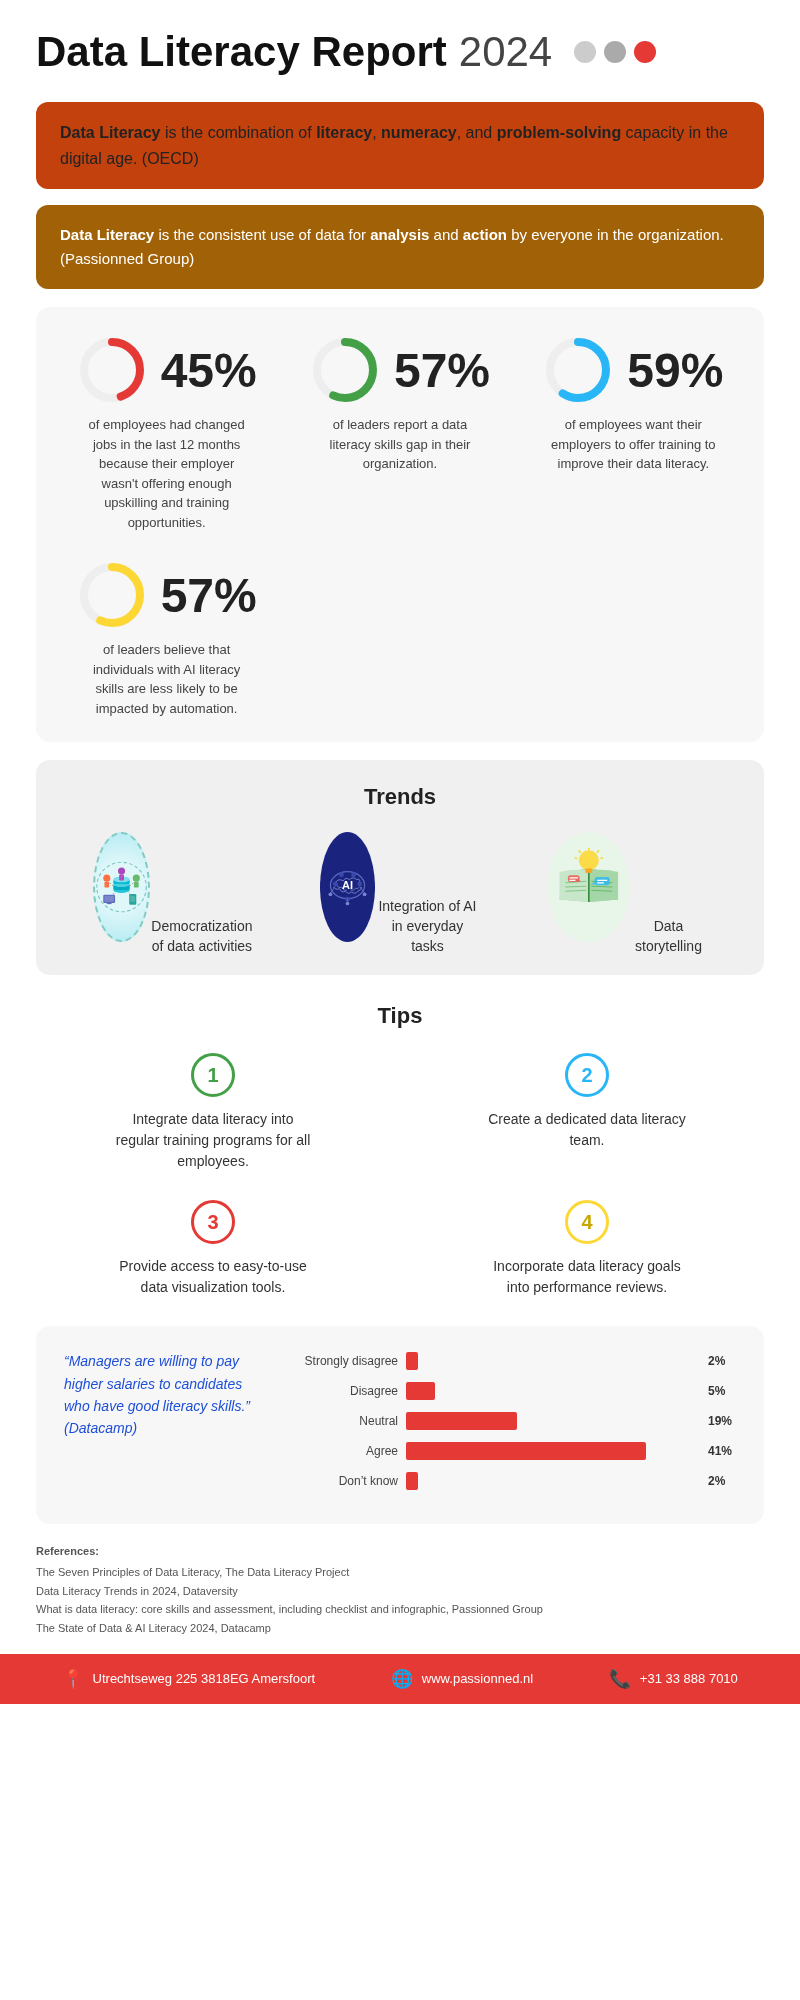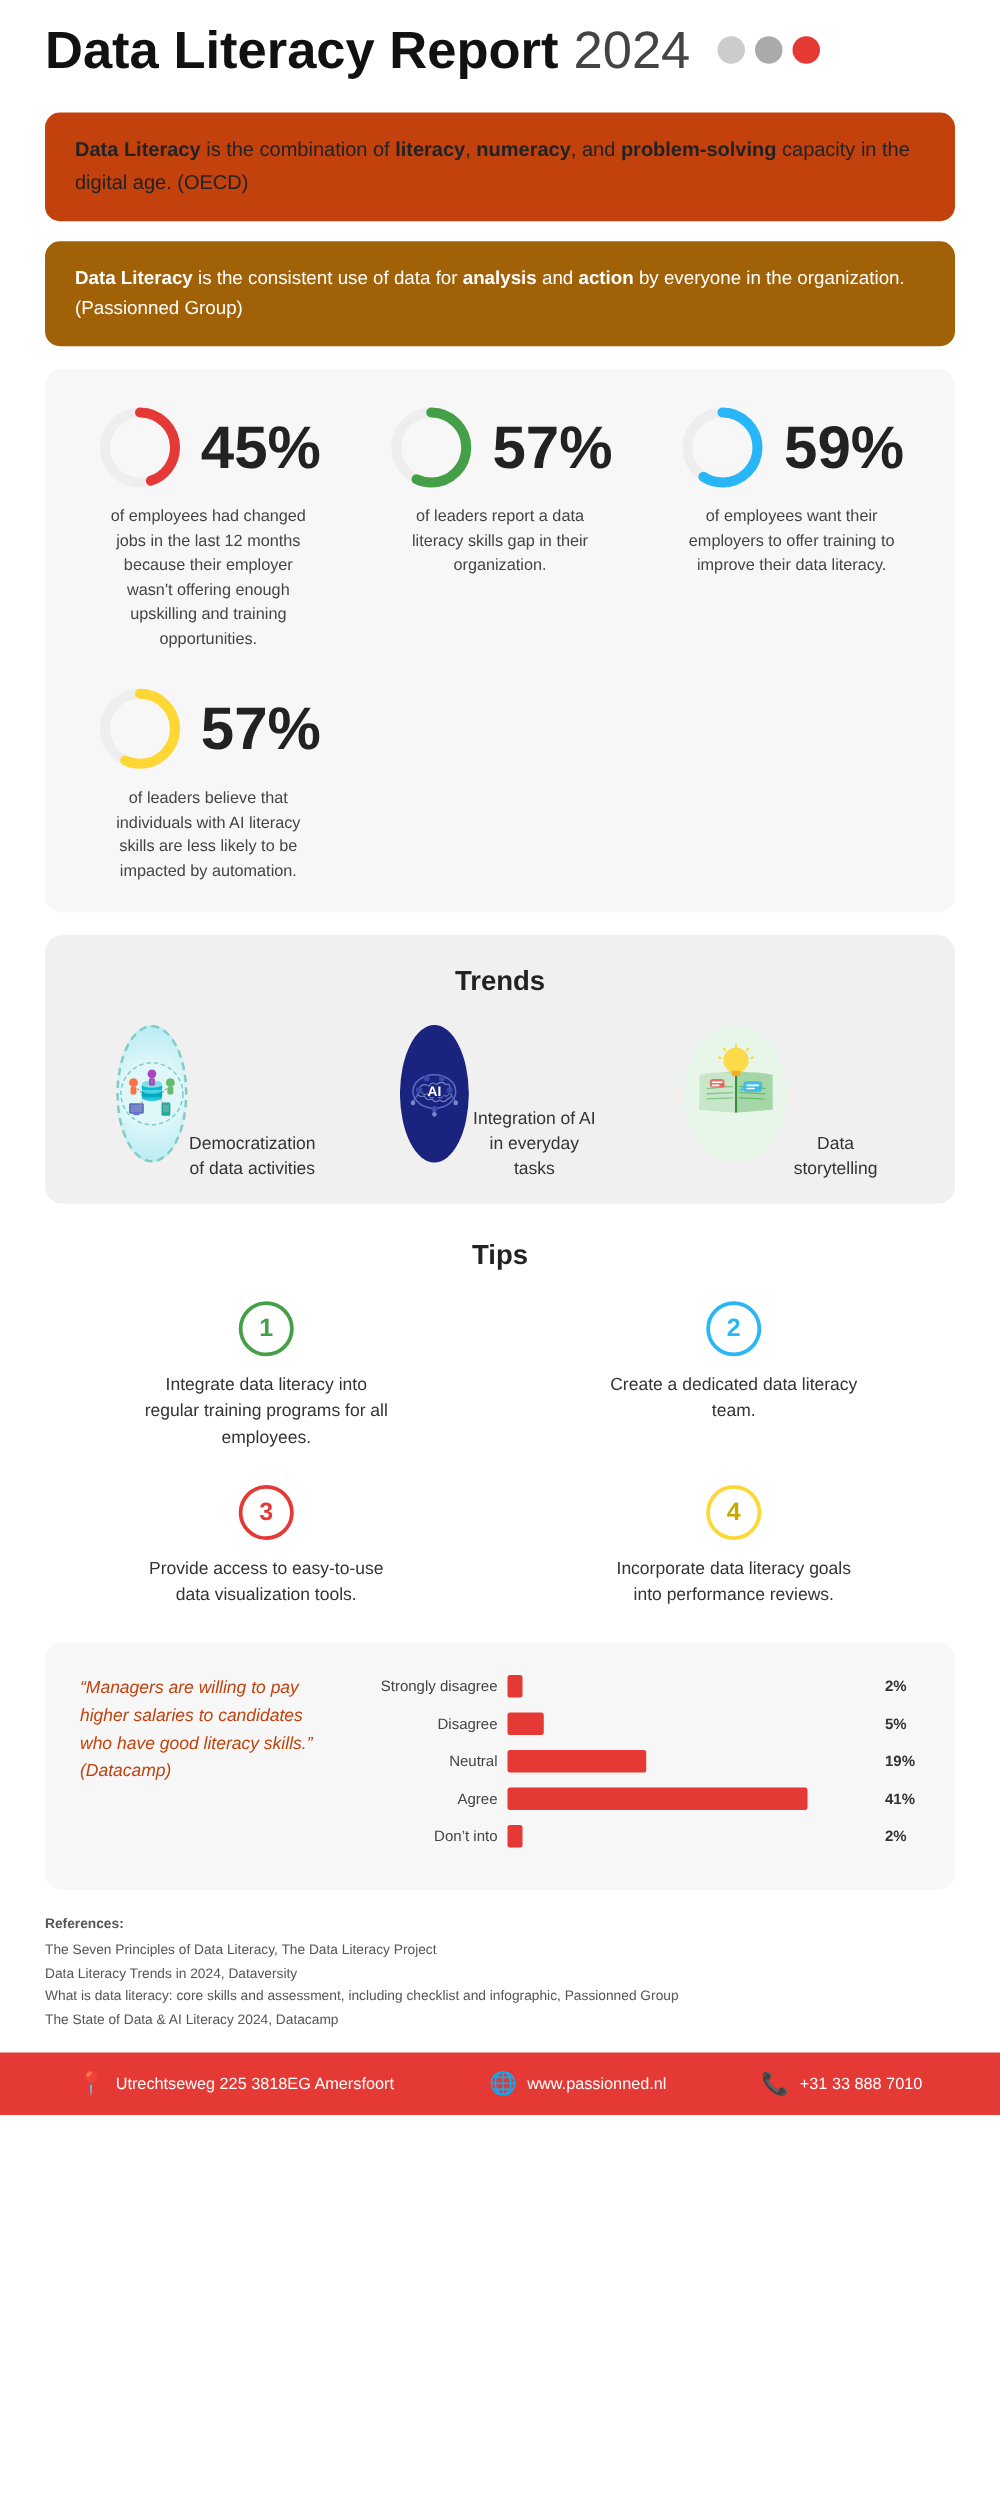--- a/index.html
+++ b/index.html
@@ -5,21 +5,21 @@
     * { box-sizing: border-box; margin: 0; padding: 0; }
     body {
       font-family: 'Segoe UI', Arial, sans-serif;
       background: #fff;
       width: 800px;
       min-height: 2000px;
       color: #222;
     }
 
     .header {
-      padding: 16px 36px 10px 36px;
+      padding: 28px 36px 10px 36px;
       display: flex;
       align-items: center;
       gap: 12px;
     }
     .header-title {
       font-size: 42px;
       font-weight: 900;
       color: #111;
       display: flex;
       align-items: center;
@@ -197,21 +197,21 @@
       background: #f7f7f7;
       border-radius: 14px;
       margin: 18px 36px;
       padding: 24px 28px;
       display: flex;
       gap: 24px;
       align-items: flex-start;
     }
     .chart-quote {
       font-size: 14px;
-      color: #c2410c;
+      color: #1d4ed8;
       line-height: 1.6;
       width: 200px;
       flex-shrink: 0;
       font-style: italic;
     }
     .chart-area {
       flex: 1;
     }
     .chart-row {
       display: flex;
@@ -523,21 +523,21 @@
         <span class="chart-val">19%</span>
       </div>
       <div class="chart-row">
         <div class="chart-label">Agree</div>
         <div class="chart-bar-wrap">
           <div class="chart-bar" style="width: 240px;"></div>
         </div>
         <span class="chart-val">41%</span>
       </div>
       <div class="chart-row">
-        <div class="chart-label">Don’t into</div>
+        <div class="chart-label">Don’t know</div>
         <div class="chart-bar-wrap">
           <div class="chart-bar" style="width: 12px;"></div>
         </div>
         <span class="chart-val">2%</span>
       </div>
     </div>
 </div>
 
 <div class="references">
   <div class="references-title">References:</div>

